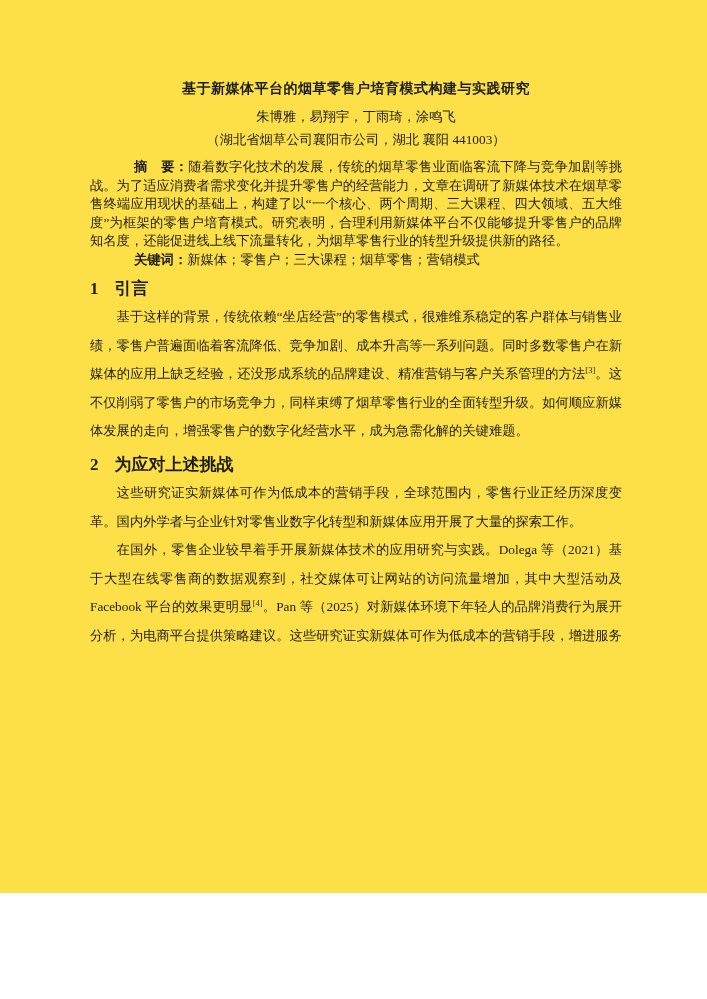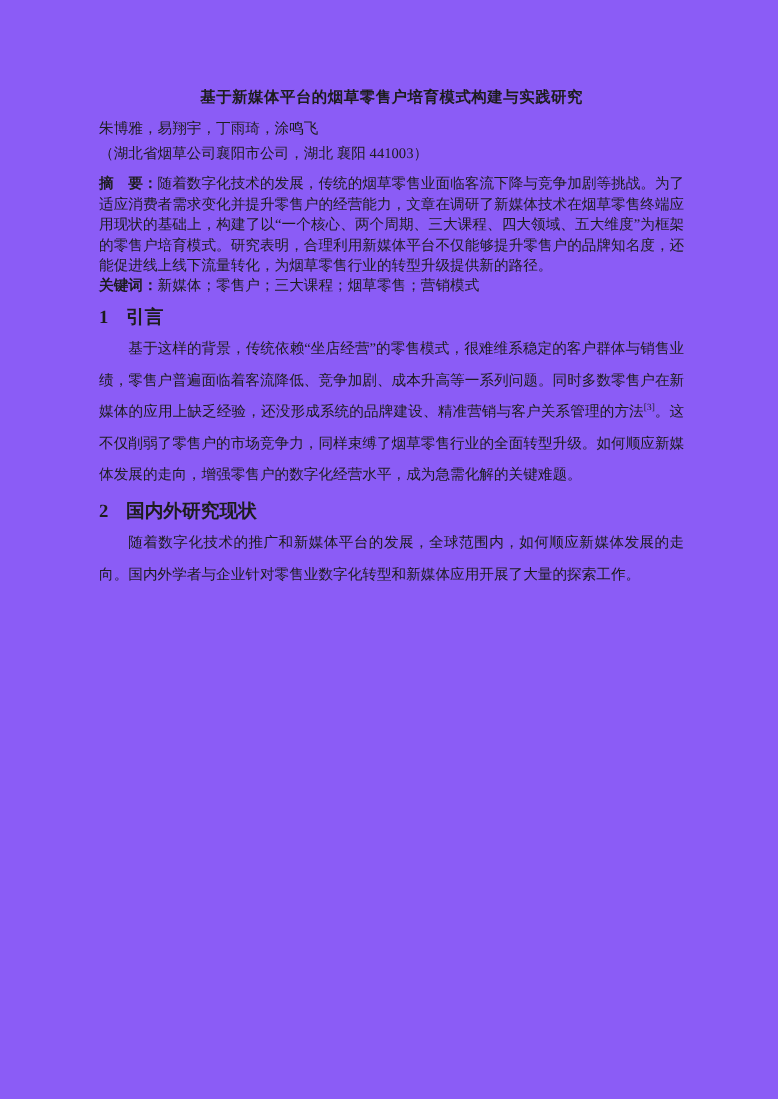--- a/index.html
+++ b/index.html
@@ -10,48 +10,50 @@
   body {
     width: 707px;
     height: 999px;
     overflow: hidden;
     color: #1d1d1d;
     font-family: "Liberation Serif", "DejaVu Serif", serif;
   }
   .page {
     box-sizing: border-box;
     width: 707px;
-    height: 999px;
+    height: 893px;
     padding: 80px 85px 30px 90px;
-    background: #8b5cf6;
+    background: #fde047;
   }
   .paper-title {
     font-size: 14px;
     font-weight: bold;
     text-align: center;
     margin: 0 0 10px 0;
     letter-spacing: 0.5px;
   }
   .authors {
     font-size: 13.3px;
-    text-align: left;
+    text-align: center;
     margin: 0 0 5px 0;
   }
   .affiliation {
     font-size: 13.3px;
+    text-align: center;
     margin: 4px 0 9px 0;
   }
   .abstract, .keywords {
     font-size: 13.3px;
     line-height: 18.6px;
     text-align: justify;
     margin: 0;
   }
   .abstract b, .keywords b {
     font-weight: bold;
+    margin-left: 44px;
   }
   .sections .sec-heading {
     font-size: 17px;
     font-weight: bold;
     line-height: 28.5px;
     margin: 5px 0 0 0;
   }
   .sections .sec-num {
     display: inline-block;
     margin-right: 16px;
@@ -77,16 +79,17 @@
   <div class="authors">朱博雅，易翔宇，丁雨琦，涂鸣飞</div>
   <div class="affiliation">（湖北省烟草公司襄阳市公司，湖北 襄阳 441003）</div>
 
   <p class="abstract"><b>摘　要：</b><span>随着数字化技术的发展，传统的烟草零售业面临客流下降与竞争加剧等挑战。为了适应消费者需求变化并提升零售户的经营能力，文章在调研了新媒体技术在烟草零售终端应用现状的基础上，构建了以“一个核心、两个周期、三大课程、四大领域、五大维度”为框架的零售户培育模式。研究表明，合理利用新媒体平台不仅能够提升零售户的品牌知名度，还能促进线上线下流量转化，为烟草零售行业的转型升级提供新的路径。</span></p>
 
   <p class="keywords"><b>关键词：</b><span>新媒体；零售户；三大课程；烟草零售；营销模式</span></p>
 
   <div class="sections">
       <h2 class="sec-heading"><span class="sec-num">1</span><span>引言</span></h2>
       <p class="body-par">基于这样的背景，传统依赖“坐店经营”的零售模式，很难维系稳定的客户群体与销售业绩，零售户普遍面临着客流降低、竞争加剧、成本升高等一系列问题。同时多数零售户在新媒体的应用上缺乏经验，还没形成系统的品牌建设、精准营销与客户关系管理的方法<sup class="cite">[3]</sup>。这不仅削弱了零售户的市场竞争力，同样束缚了烟草零售行业的全面转型升级。如何顺应新媒体发展的走向，增强零售户的数字化经营水平，成为急需化解的关键难题。</p>
-      <h2 class="sec-heading"><span class="sec-num">2</span><span>国内外研究现状</span></h2>
-      <p class="body-par">随着数字化技术的推广和新媒体平台的发展，全球范围内，如何顺应新媒体发展的走向。国内外学者与企业针对零售业数字化转型和新媒体应用开展了大量的探索工作。</p>
+      <h2 class="sec-heading"><span class="sec-num">2</span><span>为应对上述挑战</span></h2>
+      <p class="body-par">这些研究证实新媒体可作为低成本的营销手段，全球范围内，零售行业正经历深度变革。国内外学者与企业针对零售业数字化转型和新媒体应用开展了大量的探索工作。</p>
+      <p class="body-par">在国外，零售企业较早着手开展新媒体技术的应用研究与实践。Dolega 等（2021）基于大型在线零售商的数据观察到，社交媒体可让网站的访问流量增加，其中大型活动及 Facebook 平台的效果更明显<sup class="cite">[4]</sup>。Pan 等（2025）对新媒体环境下年轻人的品牌消费行为展开分析，为电商平台提供策略建议。这些研究证实新媒体可作为低成本的营销手段，增进服务</p>
     </div>
 </div>
 
 </body></html>

